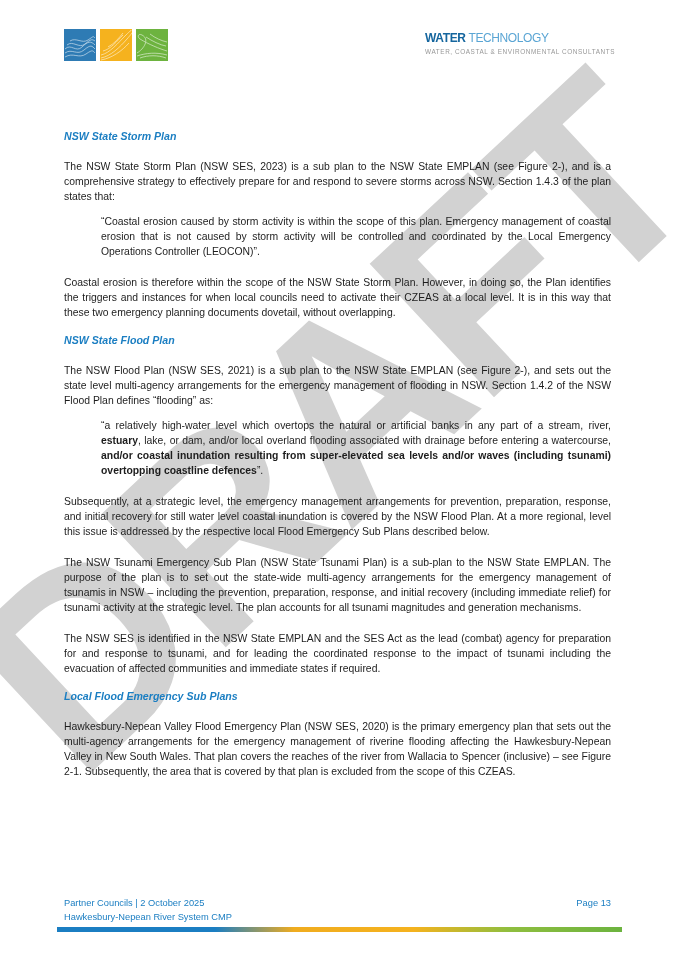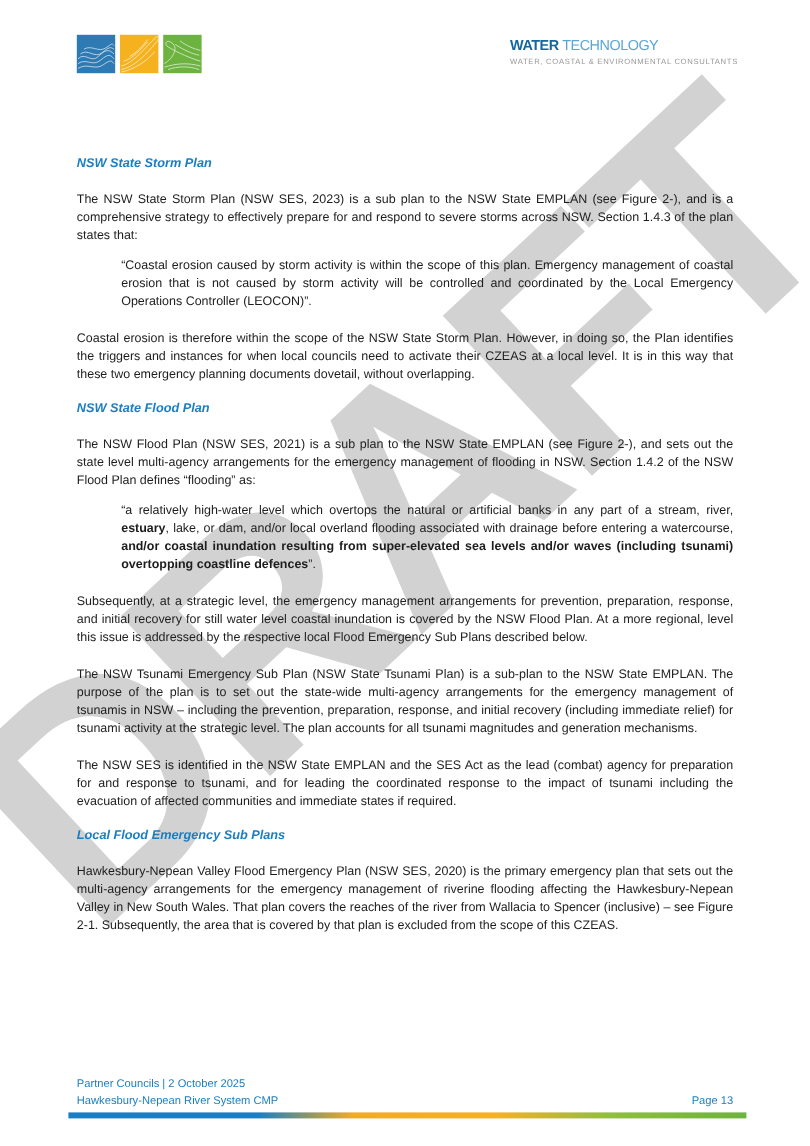--- a/index.html
+++ b/index.html
@@ -59,21 +59,21 @@
   .doc h3:first-child { margin-top:0; }
   .doc p { margin:16px 0 10px 0; }
   .doc blockquote {
     margin:0 0 10px 37px;
   }
   .doc blockquote strong { font-weight:bold; }
 
   
   .pagefoot { position:absolute; left:57px; right:53px; top:897px; z-index:1; }
   .footer-row {
-    display:flex; justify-content:space-between; align-items:flex-end;
+    display:flex; justify-content:space-between; 
     padding:0 11px 0 7px;
     color:#1b7ec2; font-size:9.3px; line-height:13.5px;
   }
   .footer-bar {
     margin-top:3px; height:5px;
     background:linear-gradient(90deg,
       #1b7ec2 0%, #1b7ec2 28%,
       #f0ac1f 42%, #f5b21e 63%,
       #8fbe3f 80%, #6cb33f 100%);
   }

